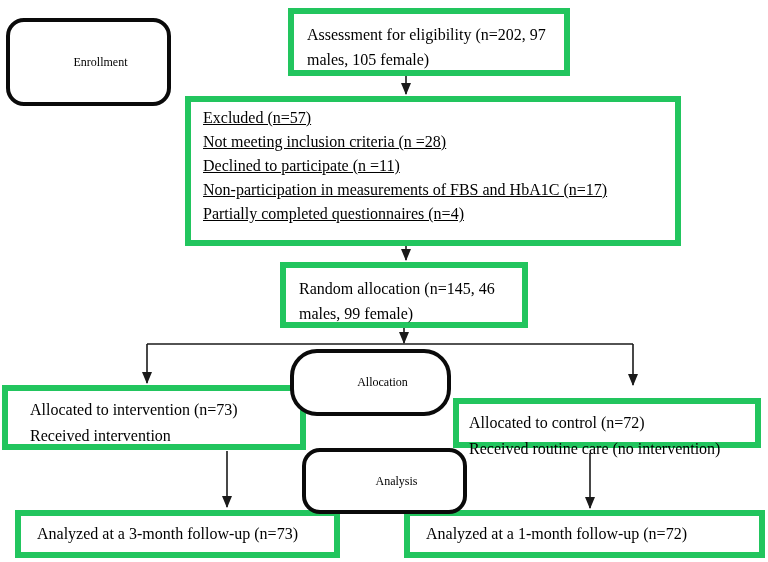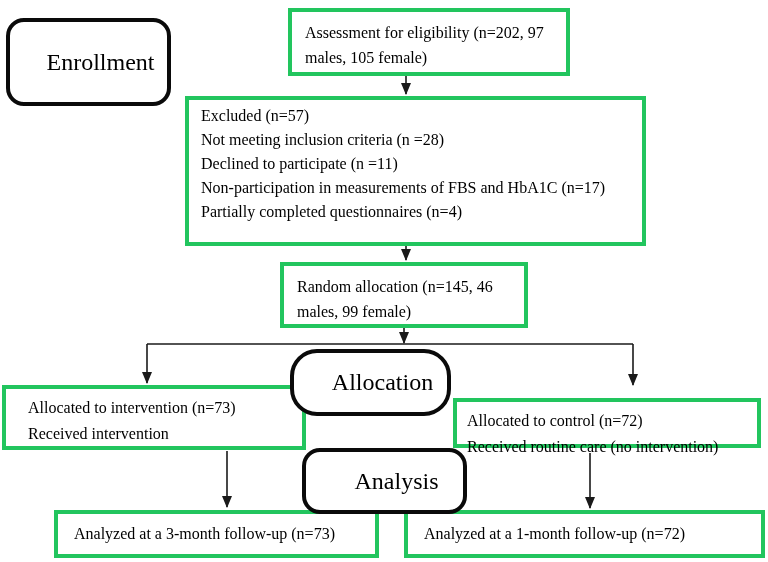--- a/index.html
+++ b/index.html
@@ -3,39 +3,39 @@
 <meta charset="utf-8">
 <style>
   html,body { margin:0; padding:0; background:#ffffff; }
   .canvas {
     position:relative; width:768px; height:562px; background:#ffffff;
     font-family:"Liberation Serif", serif; color:#000;
     overflow:hidden;
   }
   .connectors { position:absolute; left:0; top:0; z-index:1; }
   .rect {
-    position:absolute; background:#ffffff; border:4px solid #22c55e;
+    position:absolute; background:#ffffff; border:6px solid #22c55e;
     box-sizing:border-box; z-index:2; font-size:16px;
   }
   .rounded {
     position:absolute; background:#ffffff; border:4px solid #0a0a0a;
     border-radius:18px; box-sizing:border-box; z-index:3;
     display:flex; align-items:center; justify-content:center;
-    font-size:24px;
+    font-size:12px;
     padding-left:24px;
   }
   .box-assessment { left:288px; top:8px;  width:282px; height:68px; padding:8px 8px 0 13px; line-height:25px; }
   .box-enrollment { left:6px;   top:18px; width:165px; height:88px; }
-  .box-excluded   { left:185px; top:96px; width:461px; height:150px; padding:4px 16px 0 12px; line-height:24px; }
+  .box-excluded   { left:185px; top:96px; width:496px; height:150px; padding:4px 16px 0 12px; line-height:24px;text-decoration:underline; }
   .box-random     { left:280px; top:262px; width:248px; height:66px; padding:8px 8px 0 13px; line-height:25px; }
   .box-allocation { left:290px; top:349px; width:161px; height:67px;border-radius:27px; }
   .box-alloc-left { left:2px;   top:385px; width:304px; height:65px; padding:6px 6px 0 22px; line-height:26px; }
   .box-alloc-right{ left:453px; top:398px; width:308px; height:50px; padding:6px 6px 0 10px; line-height:26px; }
   .box-analysis   { left:302px; top:448px; width:165px; height:66px;text-align:right; }
-  .box-analyzed-left  { left:15px;  top:510px; width:325px; height:48px; display:flex; align-items:center; padding-left:16px;margin-left:39px; }
+  .box-analyzed-left  { left:15px;  top:510px; width:325px; height:48px; display:flex; align-items:center; padding-left:16px; }
   .box-analyzed-right { left:404px; top:510px; width:361px; height:48px; display:flex; align-items:center; padding-left:16px; }
 </style>
 </head>
 <body>
 
 <div class="canvas">
 
   <svg class="connectors" width="768" height="562" viewBox="0 0 768 562">
     <defs>
       <marker id="arrow" viewBox="0 0 12 10" refX="11" refY="5" markerWidth="12" markerHeight="10" markerUnits="userSpaceOnUse" orient="auto">

